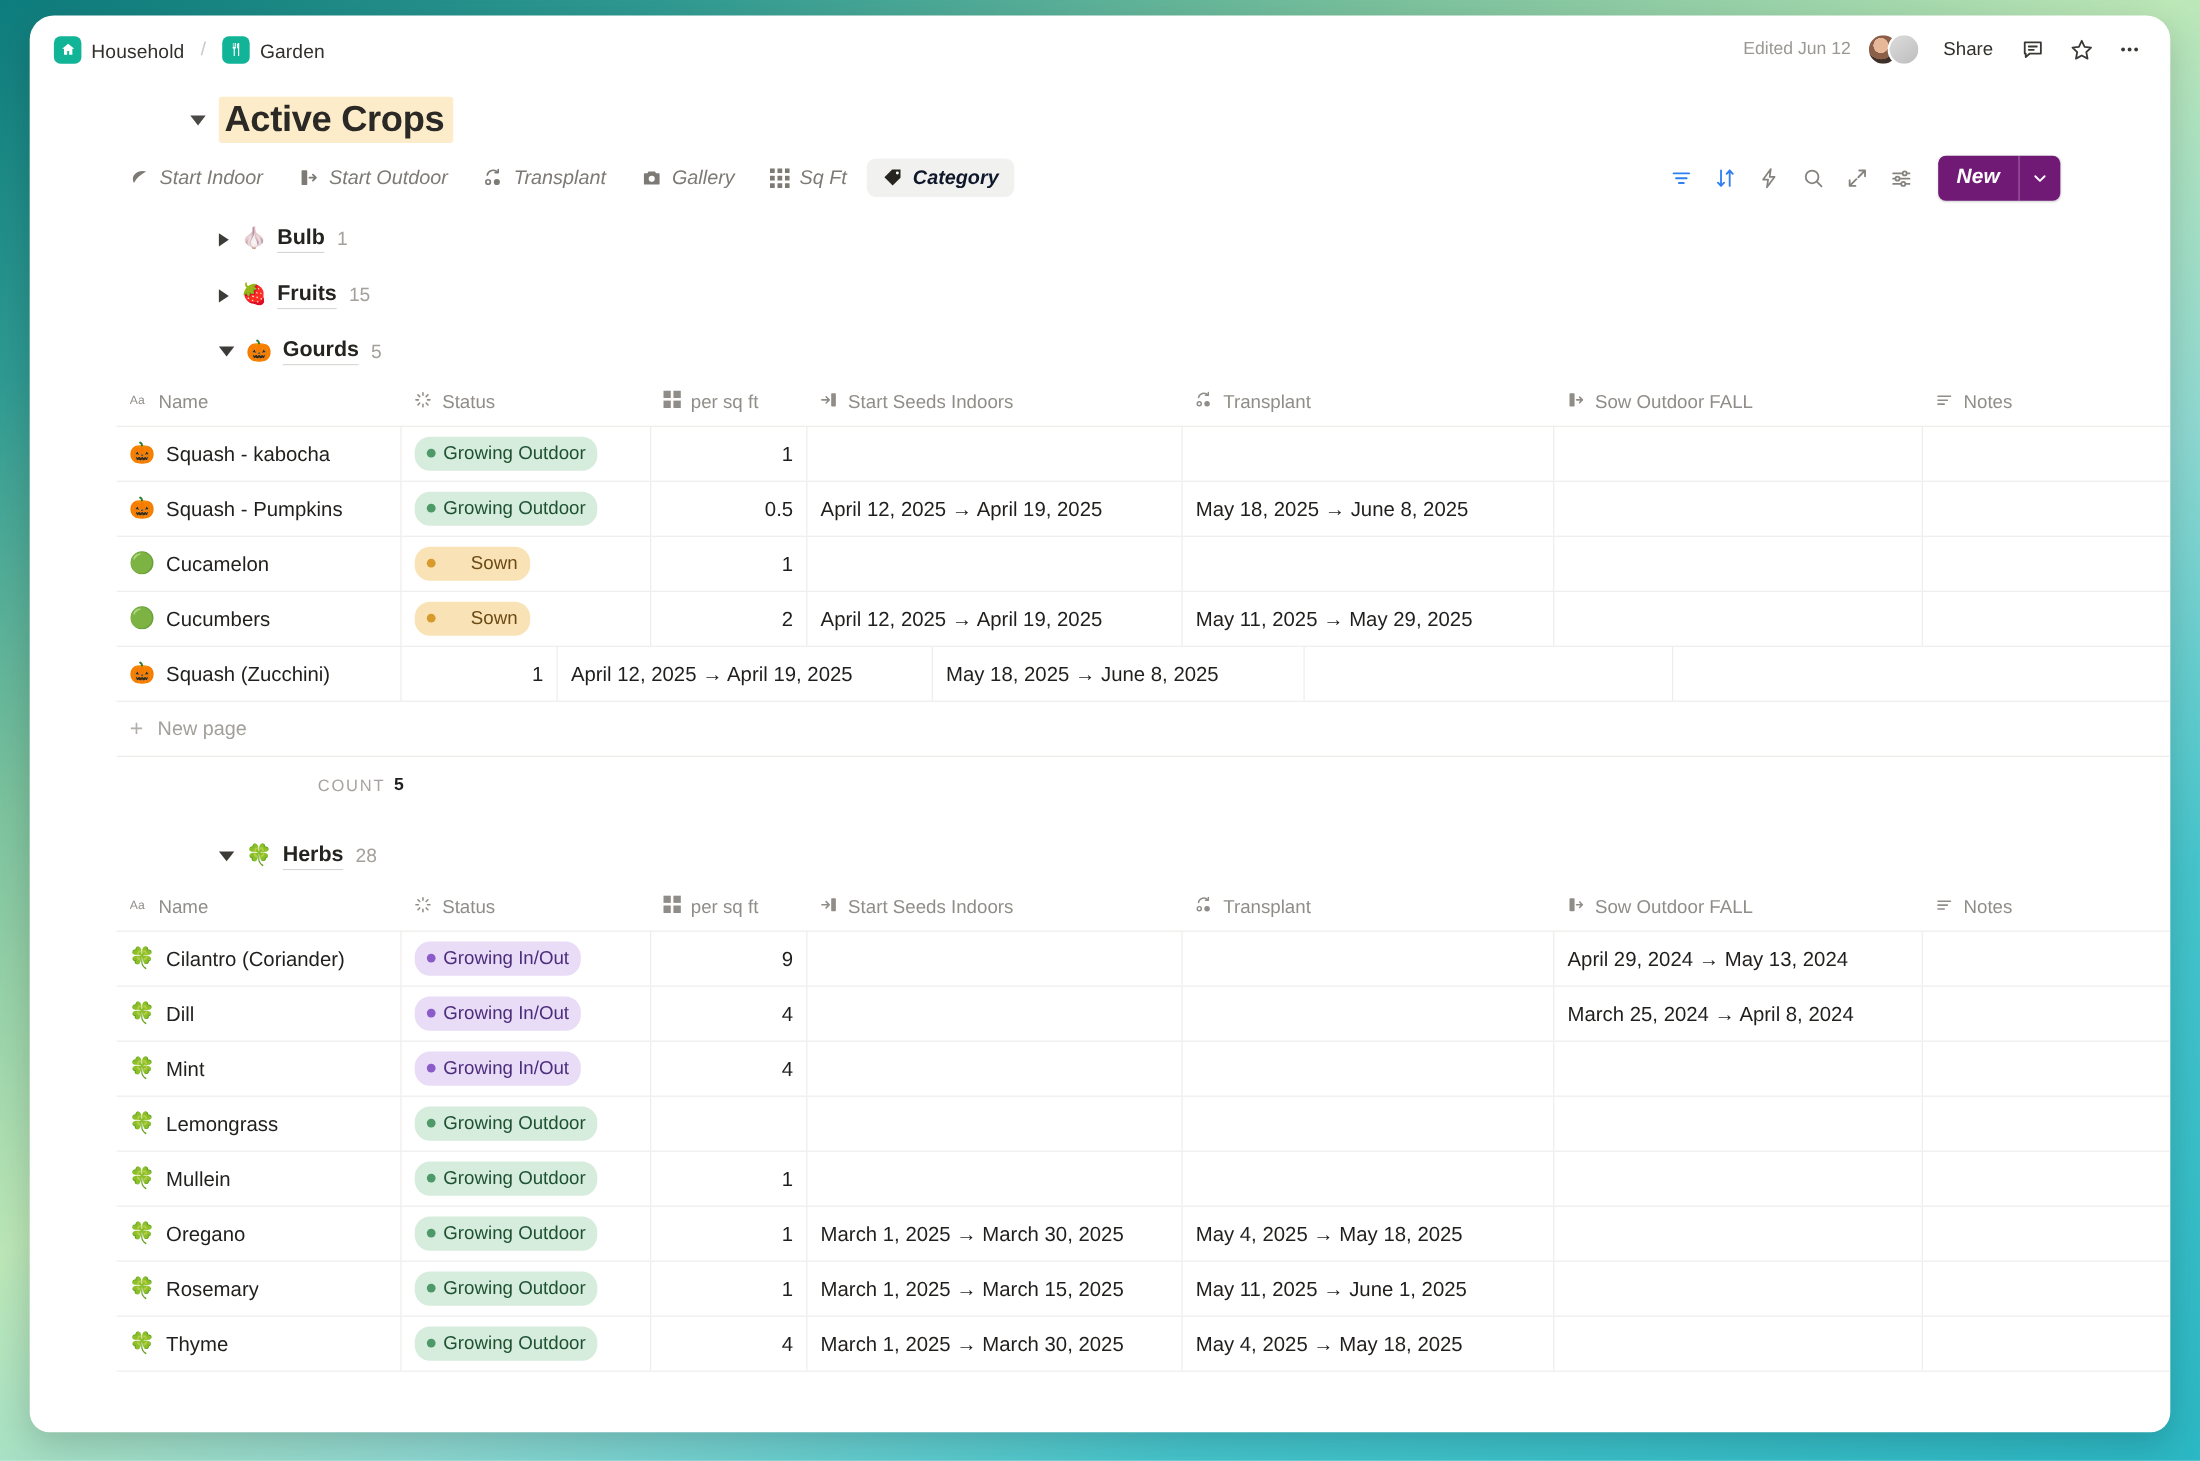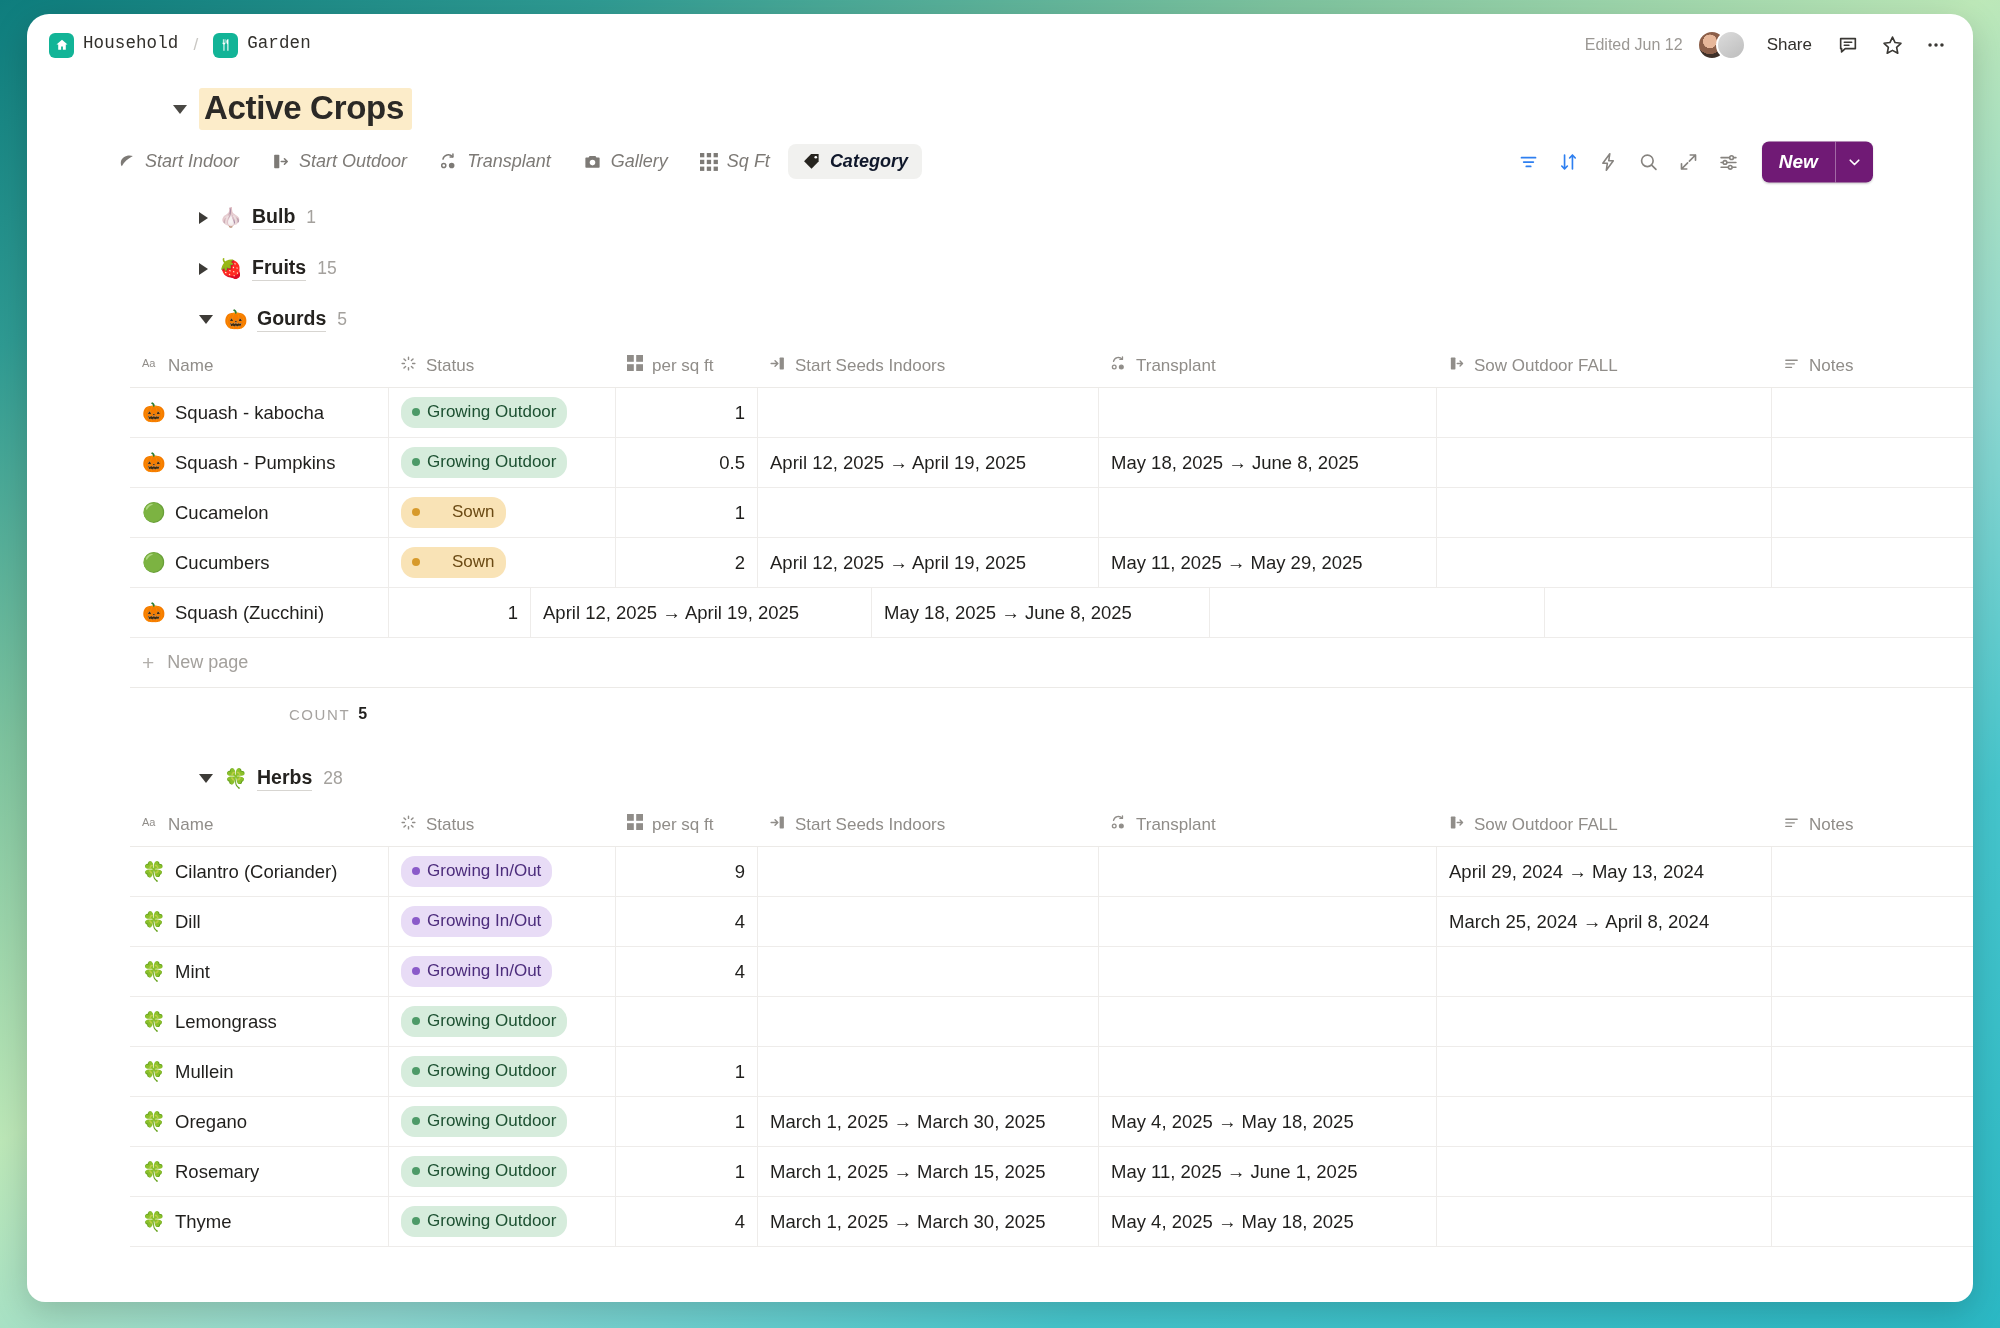--- a/index.html
+++ b/index.html
@@ -35,21 +35,21 @@
 
   
   .topbar {
     height: 62px;
     display: flex;
     align-items: center;
     padding: 0 22px 0 18px;
     flex-shrink: 0;
   }
   .crumb { display: flex; align-items: center; gap: 9px; }
-  .crumb-link { display: flex; align-items: flex-start; gap: 9px; cursor: pointer; padding: 3px 4px; border-radius: 5px; font-family: Liberation Mono, monospace; }
+  .crumb-link { display: flex; align-items: flex-end; gap: 9px; cursor: pointer; padding: 3px 4px; border-radius: 5px; }
   .crumb-ico {
     width: 25px; height: 25px; border-radius: 6px;
     background: #12b497;
     display: flex; align-items: center; justify-content: center;
     color: #fff; font-size: 14px; line-height: 1;
   }
   .crumb-txt { font-size: 17.5px; color: #32302c; letter-spacing: .1px; }
   .crumb-sep { color: #c9c7c3; font-size: 17px; padding: 0 2px; }
 
   .topbar-right { margin-left: auto; display: flex; align-items: center; gap: 14px; }
@@ -139,21 +139,21 @@
     border-top: 9.5px solid #3d3b37; border-bottom: 0;
   }
   .group-emoji { font-size: 19px; line-height: 1; width: 22px; text-align: center; }
   .group-name {
     font-size: 19.5px; font-weight: 700; color: #252320;
     border-bottom: 1.5px solid #d7d5d1; cursor: pointer; padding-bottom: 1px;
   }
   .group-count { font-size: 17.5px; color: #a4a19d; }
 
   
-  .tbl { padding-left: 103px; padding-right: 0; }
+  .tbl { padding-left: 79px; padding-right: 0; }
   .trow { display: flex; align-items: stretch; height: 50px; }
   .trow.headrow { height: 44px; border-bottom: 1.5px solid #eceae7; }
   .trow.datarow { border-bottom: 1px solid #eeecea; }
 
   .cell { display: flex; align-items: center; padding: 0 12px; overflow: hidden; white-space: nowrap; }
   .cell + .cell { border-left: 1px solid #eeecea; }
   .headrow .cell { color: #908d89; font-size: 17px; gap: 9px; border-left: none; }
   .headrow .cell svg { flex: 0 0 auto; }
 
   .c-name { width: 258px; gap: 11px; }

